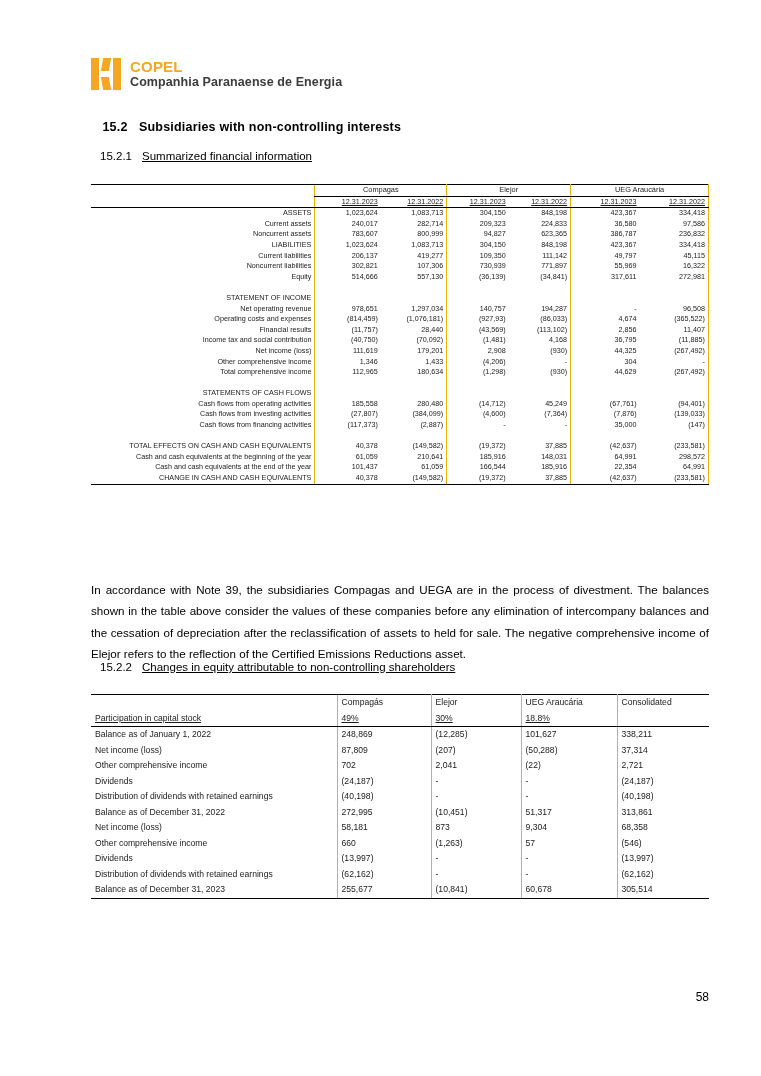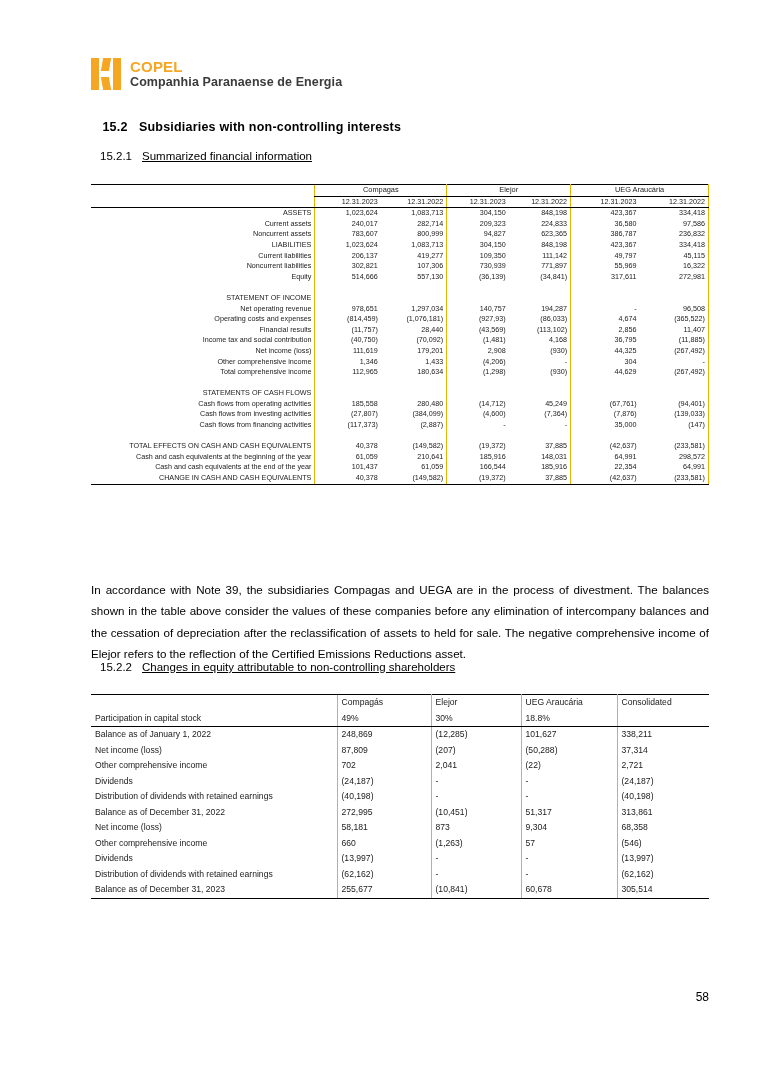--- a/index.html
+++ b/index.html
@@ -108,21 +108,21 @@
   }
   table.fin td, table.fin th {
     padding: 0 3px;
     line-height: 10.6px;
     height: 10.6px;
     font-weight: normal;
     white-space: nowrap;
   }
   .rule-top td { border-top: 1.6px solid #000; }
   .rule-bot td { border-bottom: 1.6px solid #000; }
-  .rule-thin-bot td { border-bottom: 1px solid #000; }
+  .rule-thin-bot td { border-bottom: 1px solid #000; text-decoration: underline; }
   td.lbl { text-align: right; }
   td.num { text-align: right; }
   
   .sepL { border-left: 1.6px solid #E8B600; }
   .sepR { border-right: 1.6px solid #E8B600; }
   .grouphdr {
     text-align: center;
     font-size: 7.4px;
     border-bottom: 1px solid #000;
   }

